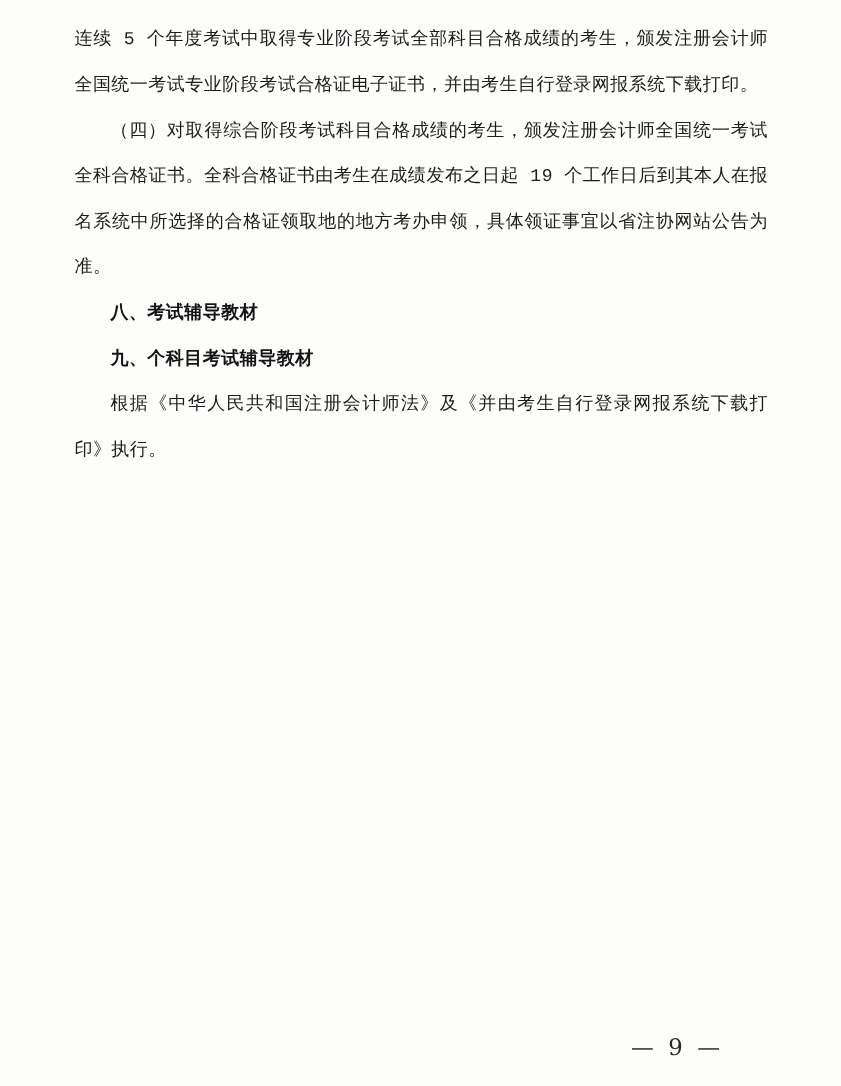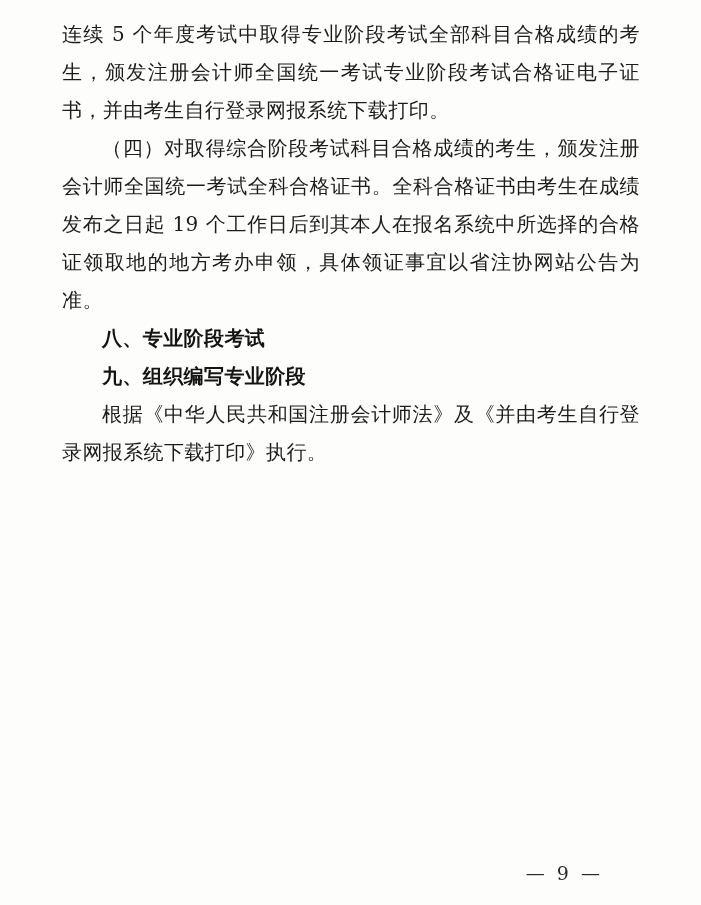--- a/index.html
+++ b/index.html
@@ -16,25 +16,26 @@
     font-family: "DejaVu Serif", "Liberation Serif", serif;
     color: #1c1c1c;
   }
   .content {
     padding: 15px 61px 0 62px;
   }
   .content p,
   .content h2 {
     margin: 0;
     padding: 0;
-    font-size: 20px;
+    font-size: 15px;
     line-height: 38px;
     text-align: justify;
     letter-spacing: 0.4px;
     font-weight: 400;
+    font-family: Liberation Mono, monospace;
   }
   .content h2 {
     font-weight: 700;
     text-align: left;
     color: #141414;
   }
   .indent {
     text-indent: 2em;
   }
   .no-indent {
@@ -50,18 +51,18 @@
     white-space: nowrap;
   }
 </style>
 </head>
 <body>
 
 <div class="page">
   <div class="content">
     <p class="no-indent">连续 5 个年度考试中取得专业阶段考试全部科目合格成绩的考生，颁发注册会计师全国统一考试专业阶段考试合格证电子证书，并由考生自行登录网报系统下载打印。</p>
     <p class="indent">（四）对取得综合阶段考试科目合格成绩的考生，颁发注册会计师全国统一考试全科合格证书。全科合格证书由考生在成绩发布之日起 19 个工作日后到其本人在报名系统中所选择的合格证领取地的地方考办申领，具体领证事宜以省注协网站公告为准。</p>
-    <h2 class="indent">八、专业阶段考试</h2>
-    <h2 class="indent">九、组织编写专业阶段</h2>
+    <h2 class="indent">八、考试辅导教材</h2>
+    <h2 class="indent">九、个科目考试辅导教材</h2>
     <p class="indent">根据《中华人民共和国注册会计师法》及《并由考生自行登录网报系统下载打印》执行。</p>
   </div>
   <div class="page-number">— 9 —</div>
 </div>
 
 </body></html>

